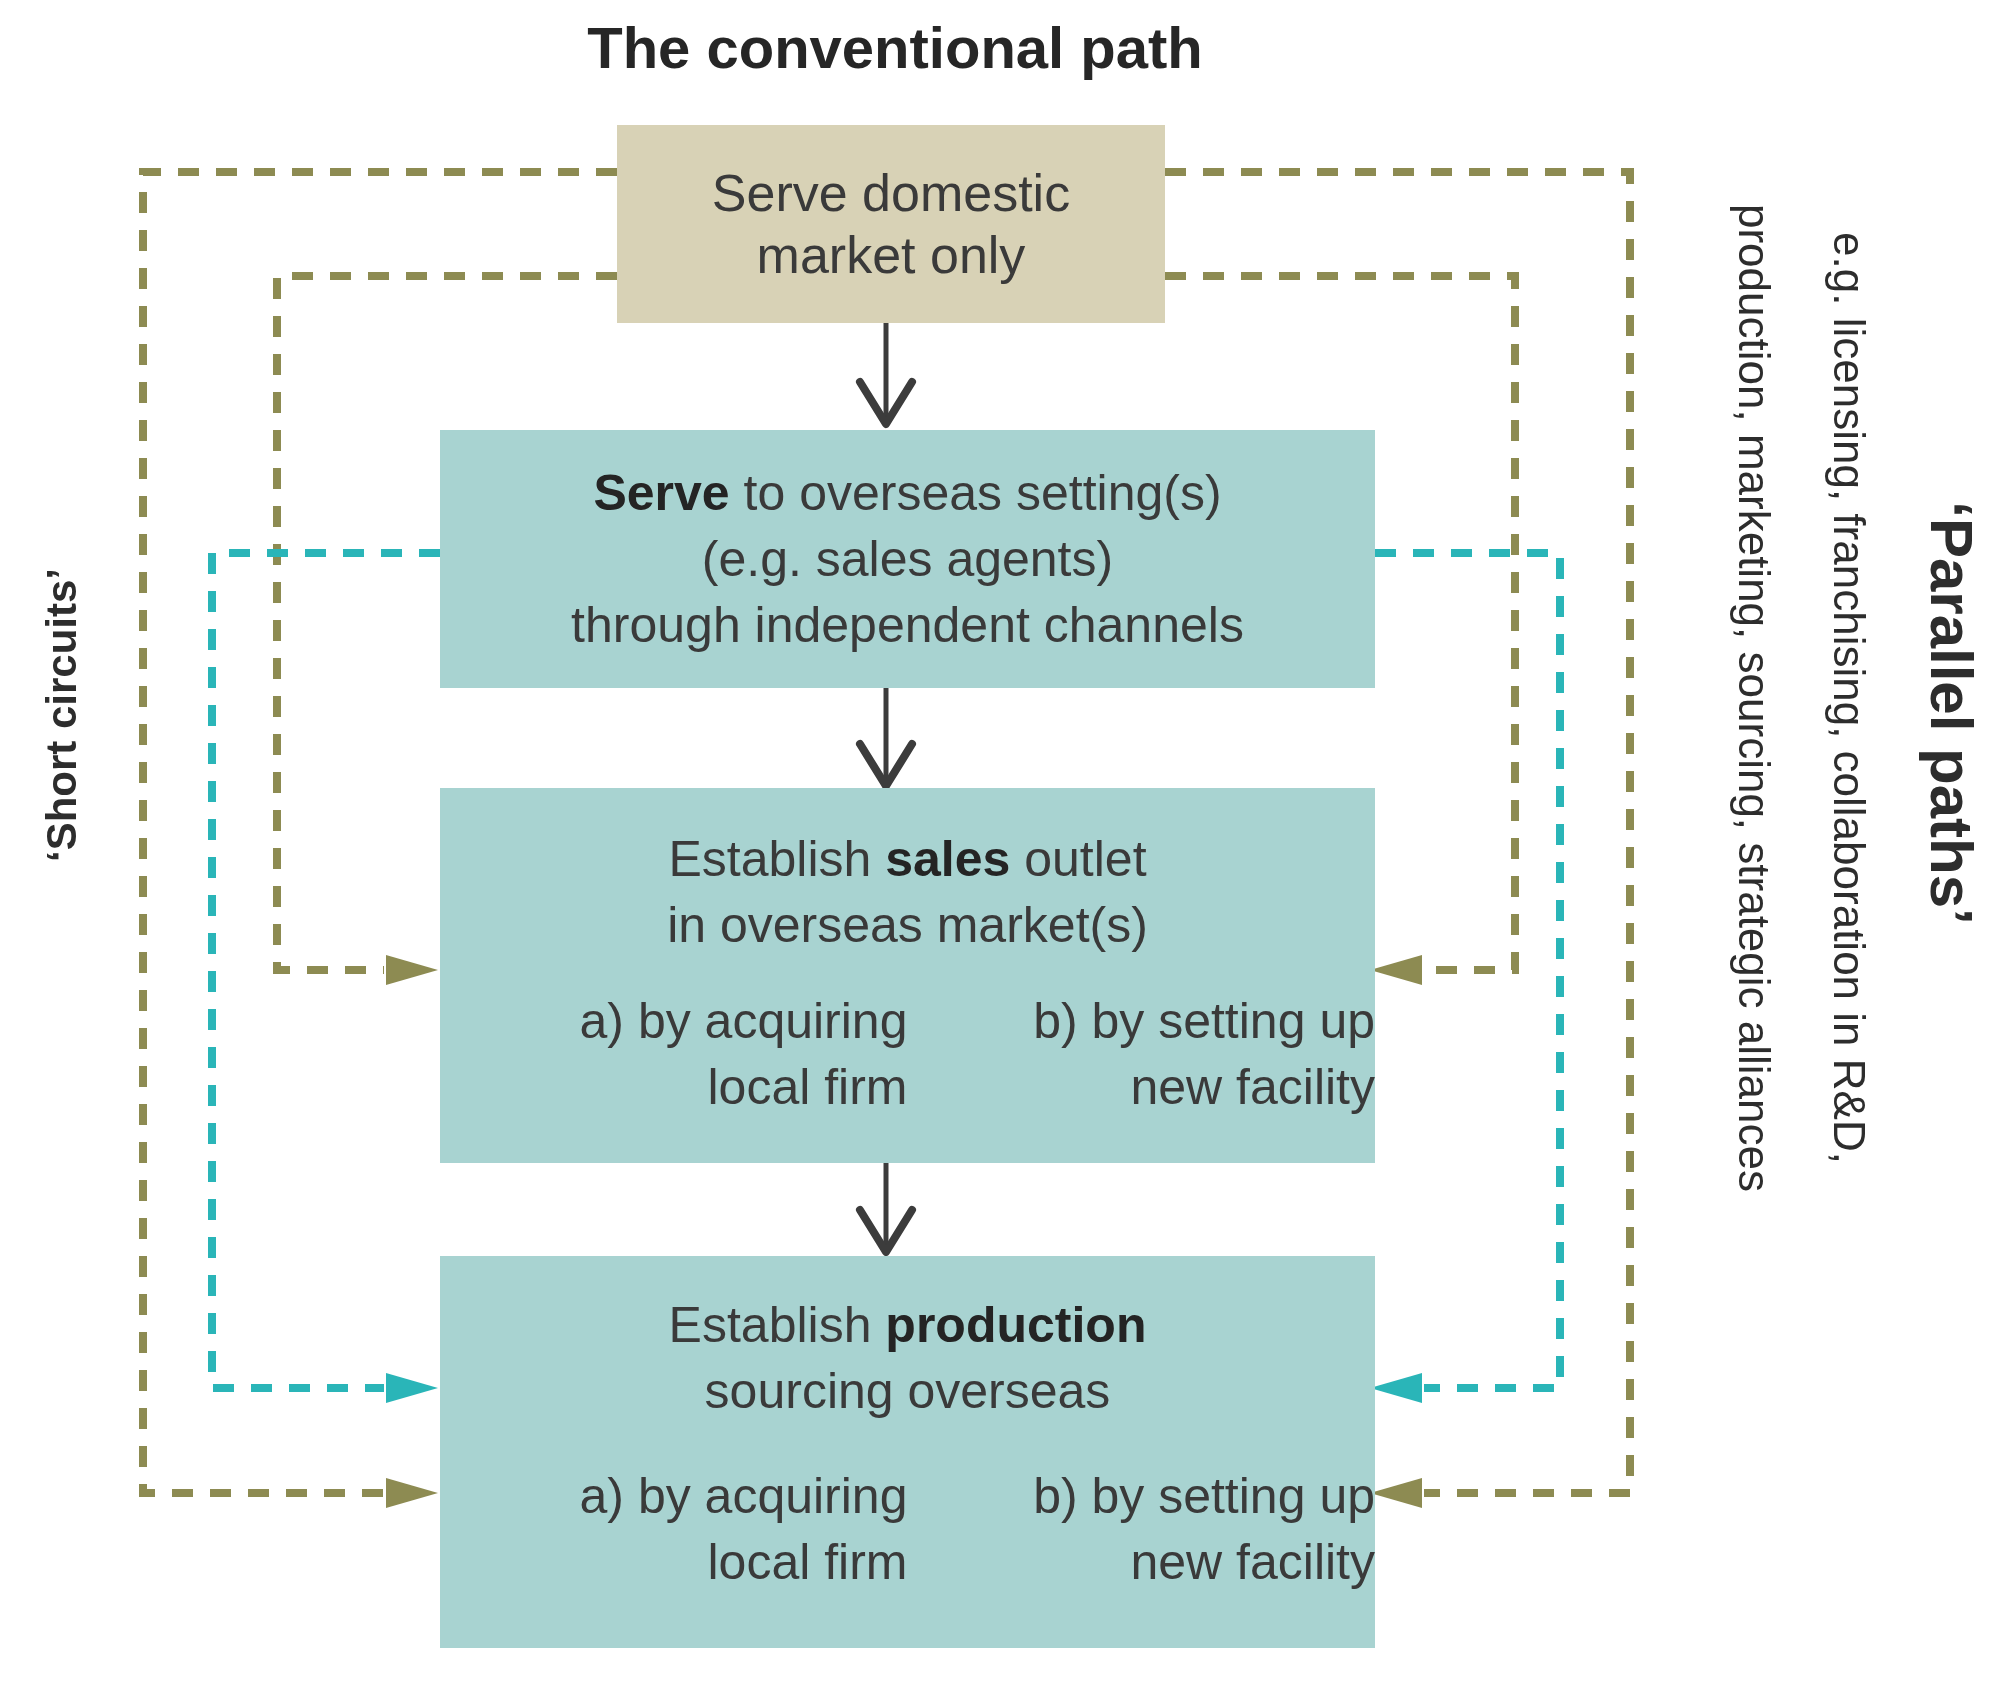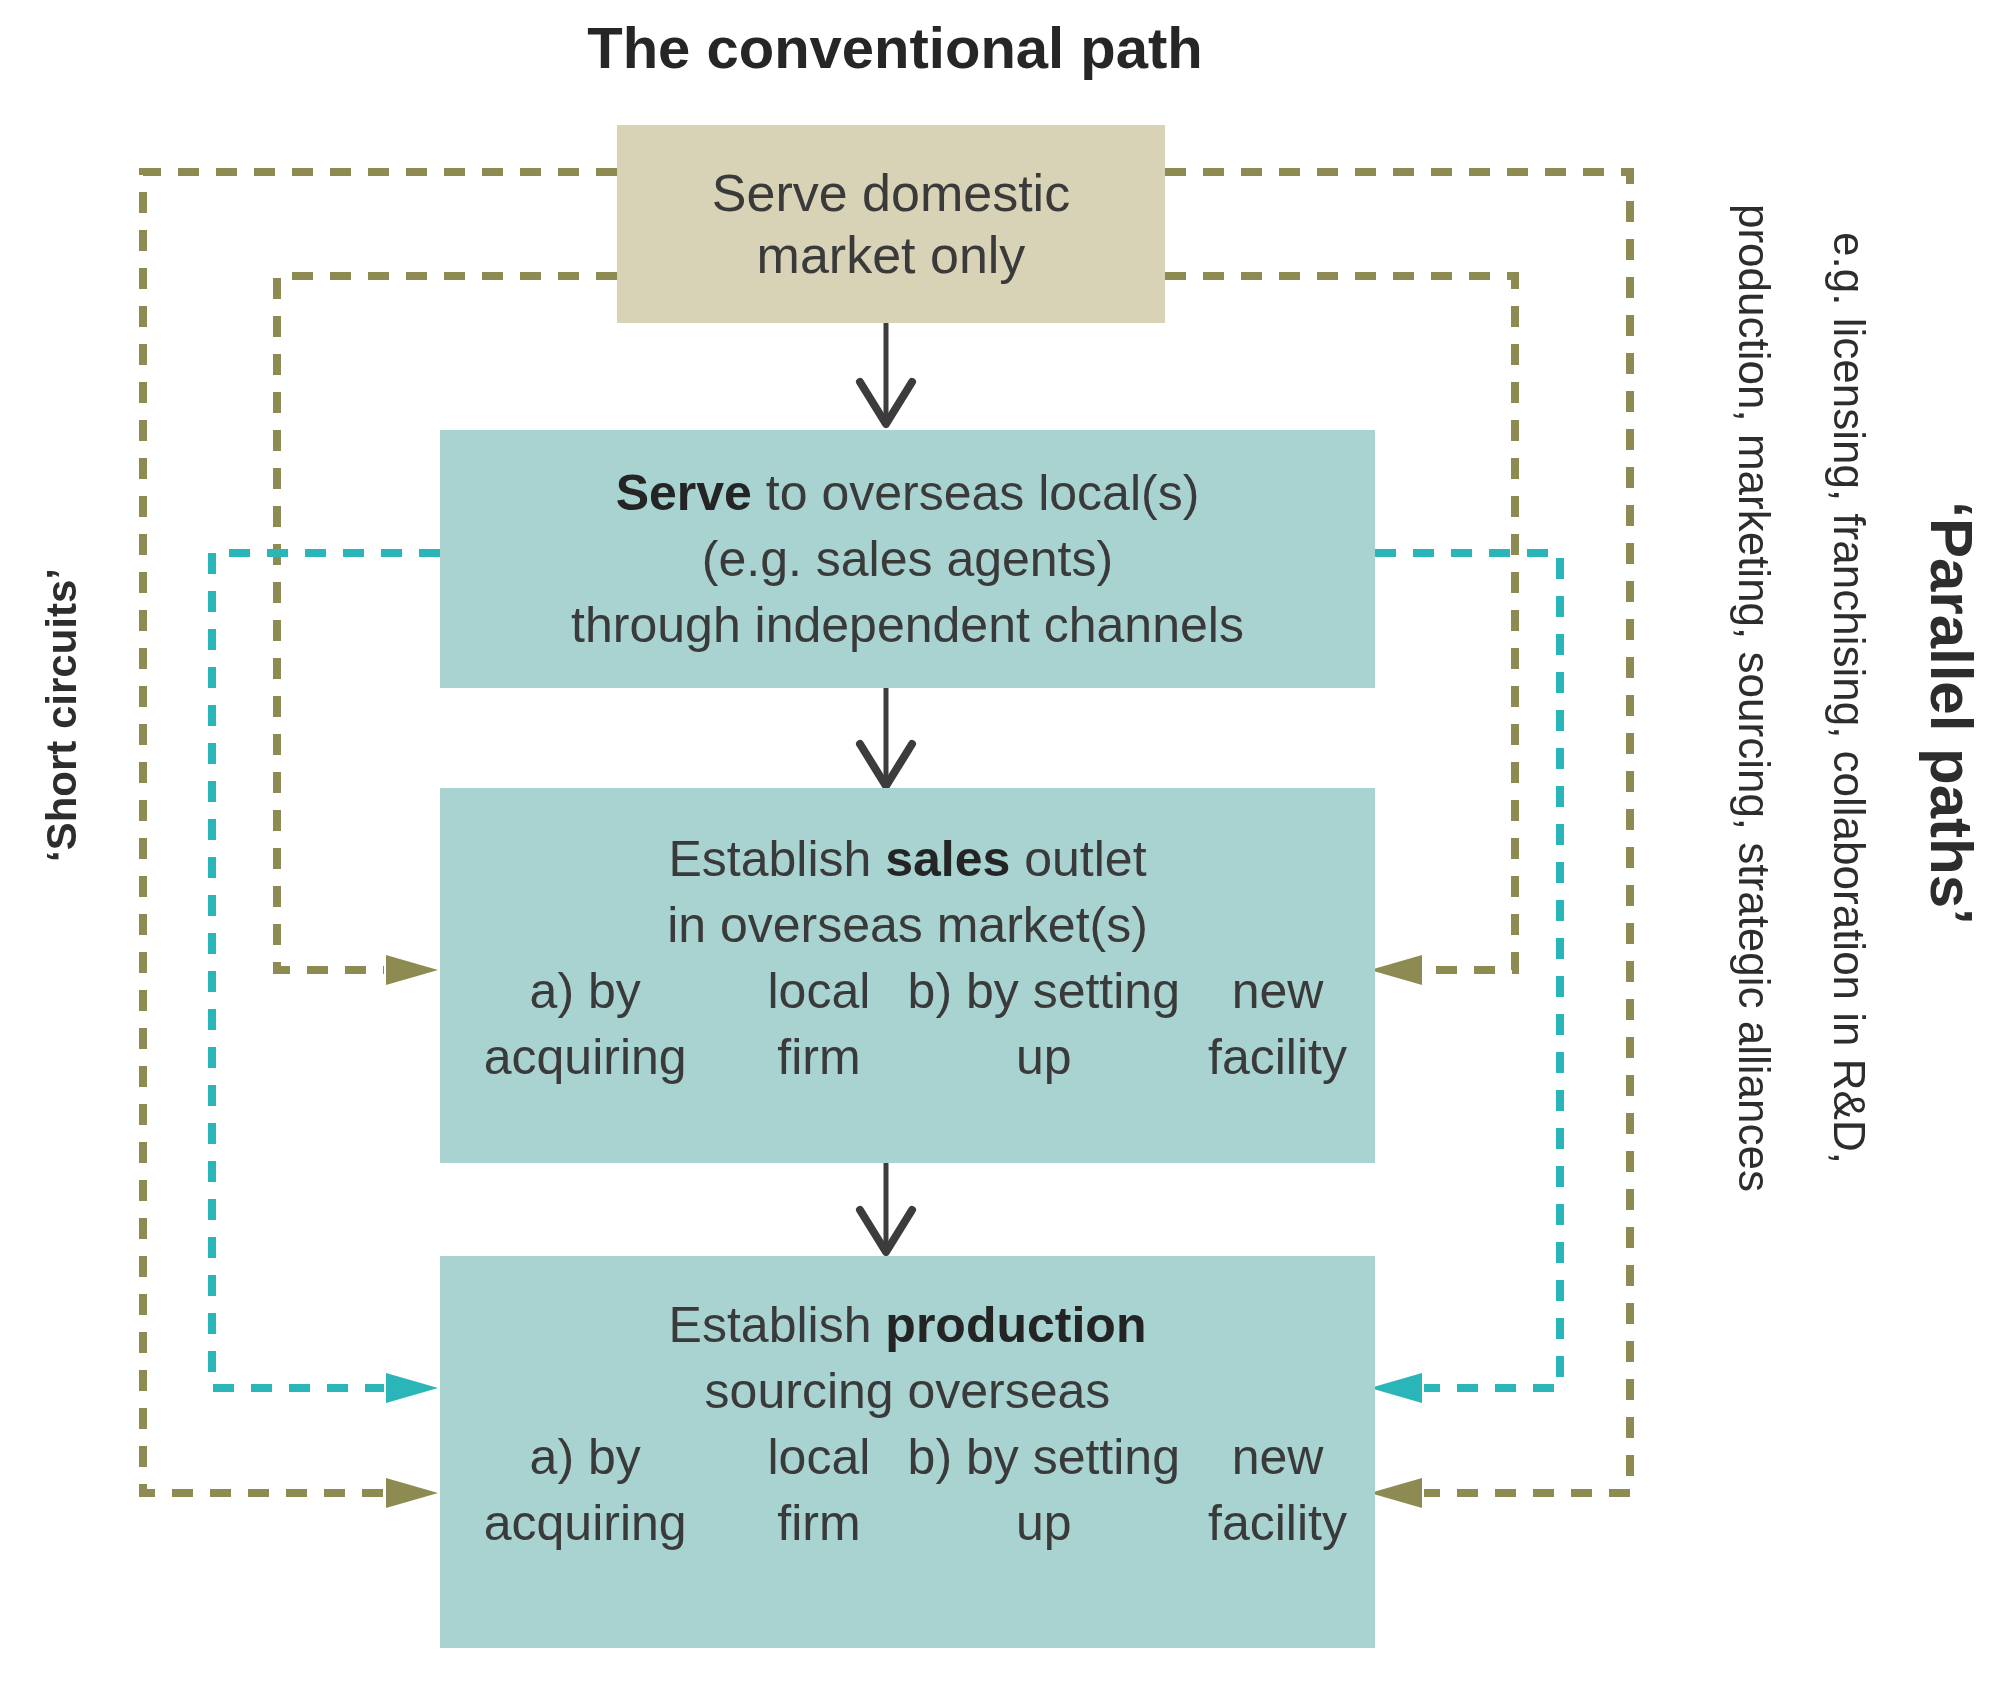--- a/index.html
+++ b/index.html
@@ -59,22 +59,22 @@
   }
   .box-production {
     left: 440px; top: 1256px; width: 935px; height: 392px;
     background: var(--box-teal);
   }
   .box-heading { padding-top: 38px; }
   .box-production .box-heading { padding-top: 36px; }
   .box-columns { flex: 1; display: flex; }
   .box-col {
     flex: 1;
-    display: flex; flex-direction: row;
-    align-items: flex-start; justify-content: center;
+    display: flex; flex-direction: column;
+    align-items: flex-end; justify-content: center;
     padding-bottom: 14px;
   }
 
   .rot-label {
     position: absolute;
     white-space: nowrap;
     color: #2d2d2d;
   }
   .short-circuits-label {
     left: 62px; top: 715px;
@@ -131,21 +131,21 @@
   </svg>
 
   <div class="diagram-title">The conventional path</div>
 
   <div class="box box-serve">
     <div>Serve domestic</div>
     <div>market only</div>
   </div>
 
   <div class="box box-export">
-    <div><b>Serve</b><span> to overseas local(s)</span></div>
+    <div><b>Serve</b><span> to overseas setting(s)</span></div>
     <div>(e.g. sales agents)</div>
     <div>through independent channels</div>
   </div>
 
   <div class="box box-sales">
     <div class="box-heading">
       <div><span>Establish </span><b>sales</b><span> outlet</span></div>
       <div>in overseas market(s)</div>
     </div>
     <div class="box-columns">

